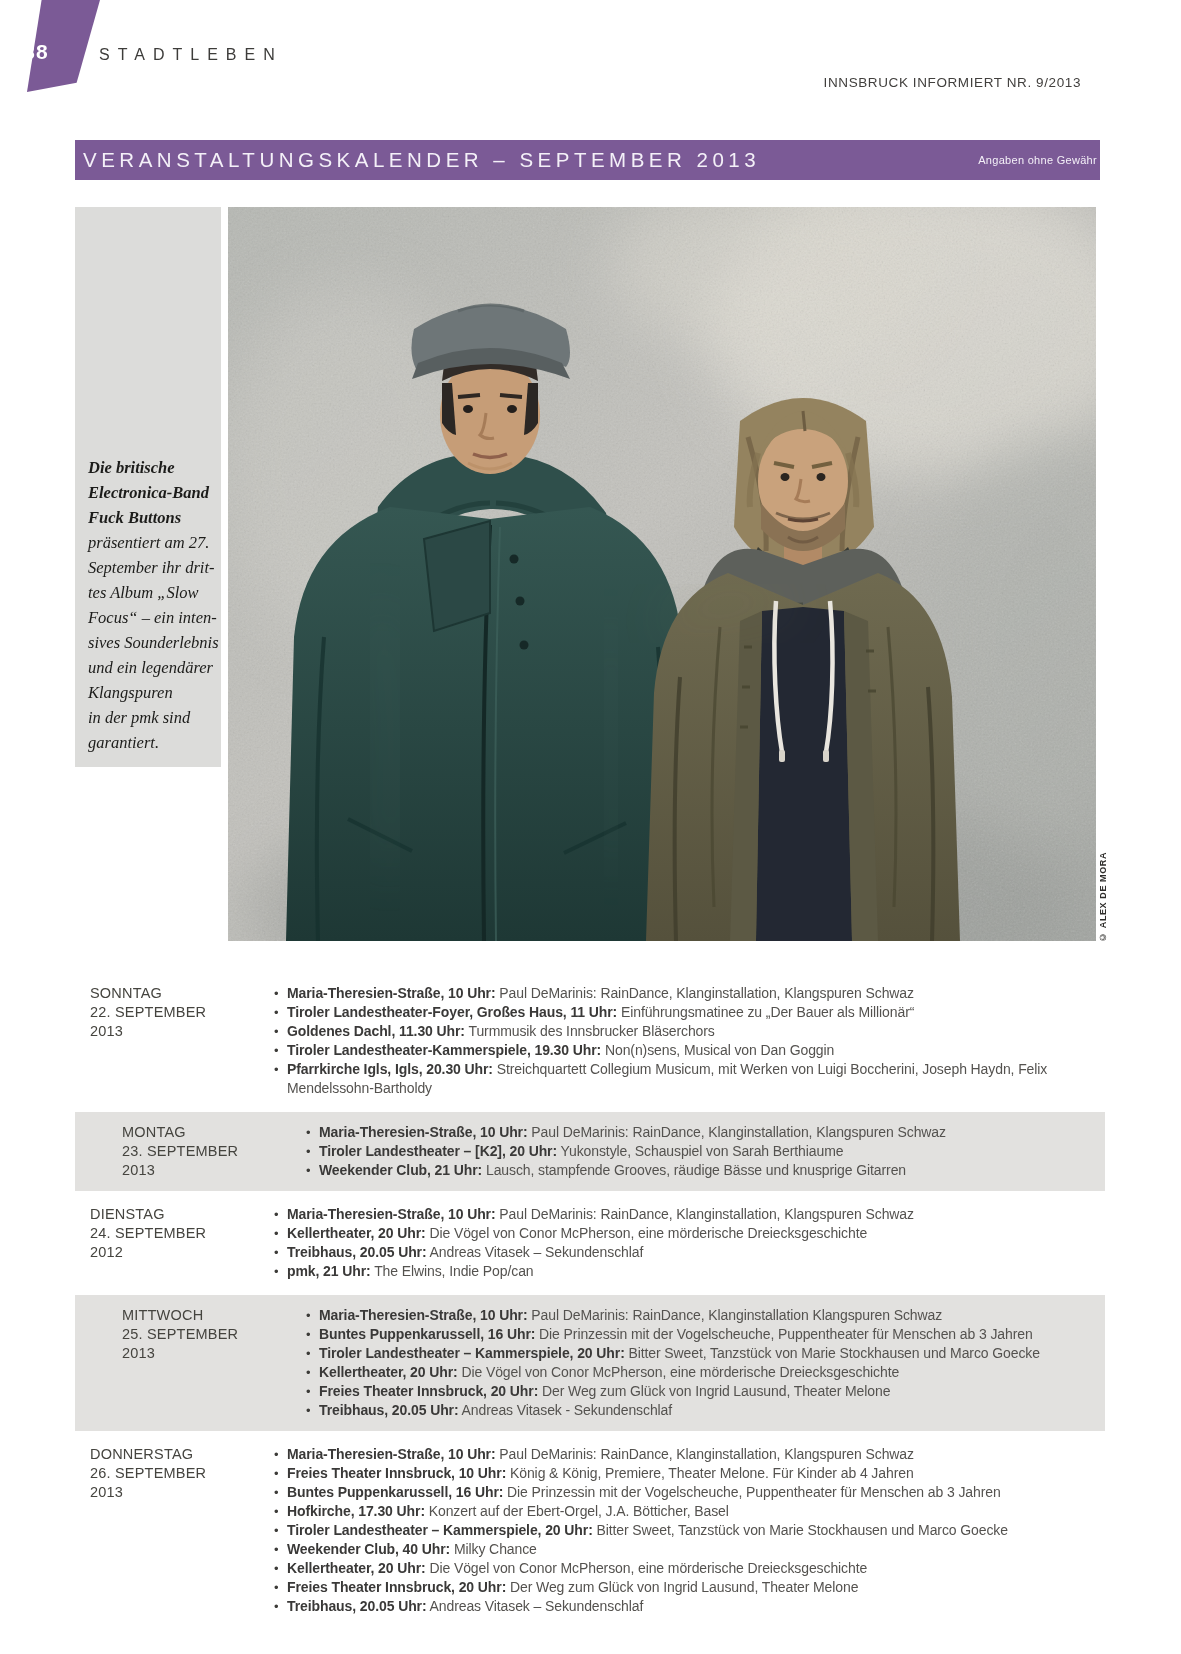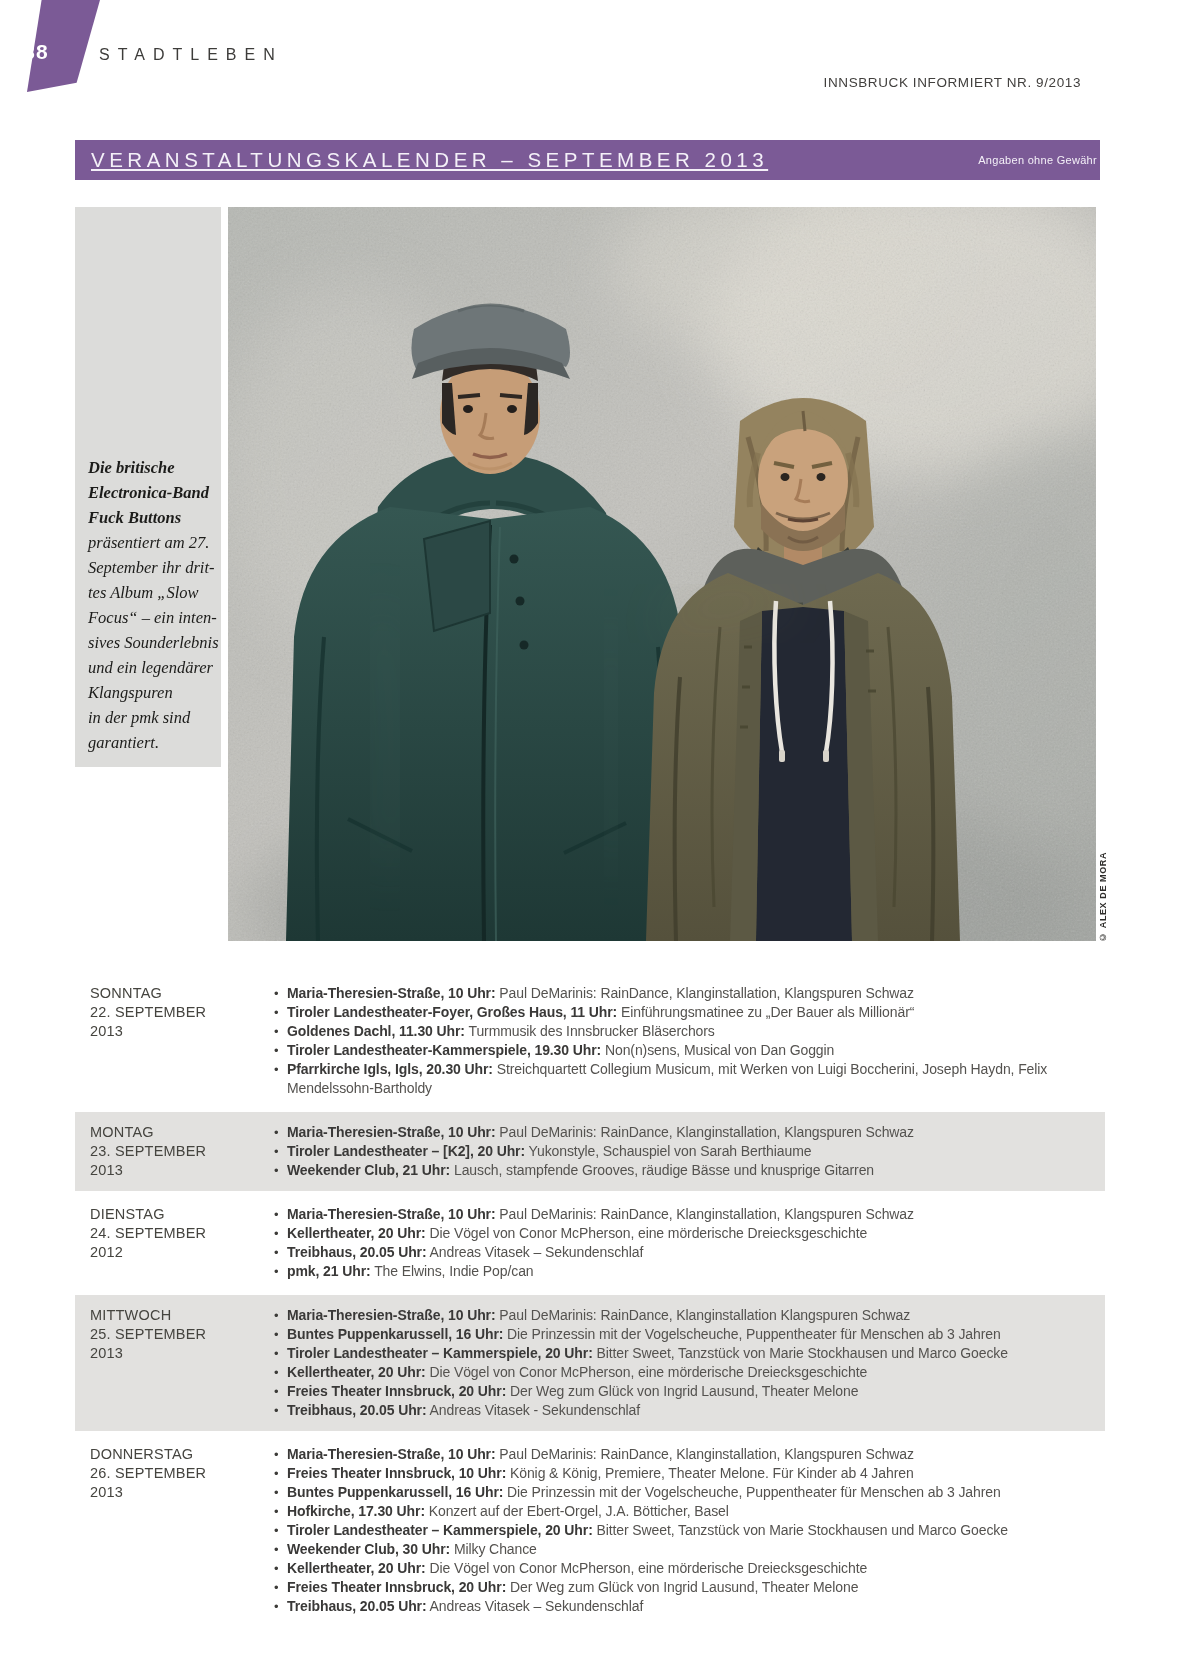--- a/index.html
+++ b/index.html
@@ -24,21 +24,21 @@
   .issue{
     position:absolute; right:100px; top:51px;
     font-size:13.5px; letter-spacing:.6px; color:#42403e; font-weight:400;margin-top:24px;
   }
   
   .banner{
     position:absolute; left:75px; top:140px; width:1025px; height:40px;
     background:var(--accent,#7b5a96); display:flex; align-items:center;
     color:#f4f0f8;
   }
-  .banner-title{ padding-left:16px; font-size:20.5px; letter-spacing:4.5px; font-weight:400;text-decoration:underline; }
+  .banner-title{ padding-left:8px; font-size:20.5px; letter-spacing:4.5px; font-weight:400; }
   .banner-note{ margin-left:auto; padding-right:3px; font-size:11px; letter-spacing:.3px; }
   
   .sidebar{
     position:absolute; left:75px; top:207px; width:146px; height:560px;
     background:var(--sidebar,#dcdcda);
   }
   .caption{
     padding:248px 10px 0 13px;
     font-family:"Liberation Serif", serif; font-style:italic;
     font-size:16.5px; line-height:25px; color:#1c1c1a;
@@ -51,21 +51,21 @@
     position:absolute; left:1098px; top:868px; height:74px; width:14px;
     display:flex; align-items:flex-end;
   }
   .credit span{
     writing-mode:vertical-rl; transform:rotate(180deg);
     font-size:9px; font-weight:700; letter-spacing:.6px; color:#2e2d2b; white-space:nowrap;
   }
   
   .calendar{ position:absolute; left:75px; top:970px; width:1030px; }
   .day-section{ display:flex; padding:14px 0 14px 0;gap:33px; }
-  .day-section.shaded{ background:var(--shade,#e2e1df); padding:11px 0 11px 0; }
+  .day-section.shaded{ background:var(--shade,#e2e1df); padding:11px 0 11px 0;justify-content:flex-end; }
   .day-label{ width:165px; flex:0 0 165px; padding-left:15px; box-sizing:border-box;
     font-size:14.5px; line-height:19px; color:#45443f; letter-spacing:.2px; }
   .events{ width:800px; flex:0 0 800px; font-size:14px; line-height:19px; color:#54524f; letter-spacing:-0.1px;}
   .event{ position:relative; padding-left:14px; }
   .event .bullet{ position:absolute; left:1px; top:0; color:#3c3b38; font-size:13px; }
   .event .where{ font-weight:700; color:#3a3938; }
 </style>
 </head>
 <body>
 
@@ -290,21 +290,21 @@
       <div class="day-label">
         <div>DONNERSTAG</div>
         <div>26. SEPTEMBER 2013</div>
       </div>
       <div class="events">
           <div class="event"><span class="bullet">•</span><span class="where">Maria-Theresien-Straße, 10 Uhr:</span><span class="what"> Paul DeMarinis: RainDance, Klanginstallation, Klangspuren Schwaz</span></div>
           <div class="event"><span class="bullet">•</span><span class="where">Freies Theater Innsbruck, 10 Uhr:</span><span class="what"> König &amp; König, Premiere, Theater Melone. Für Kinder ab 4 Jahren</span></div>
           <div class="event"><span class="bullet">•</span><span class="where">Buntes Puppenkarussell, 16 Uhr:</span><span class="what"> Die Prinzessin mit der Vogelscheuche, Puppentheater für Menschen ab 3 Jahren</span></div>
           <div class="event"><span class="bullet">•</span><span class="where">Hofkirche, 17.30 Uhr:</span><span class="what"> Konzert auf der Ebert-Orgel, J.A. Bötticher, Basel</span></div>
           <div class="event"><span class="bullet">•</span><span class="where">Tiroler Landestheater – Kammerspiele, 20 Uhr:</span><span class="what"> Bitter Sweet, Tanzstück von Marie Stockhausen und Marco Goecke</span></div>
-          <div class="event"><span class="bullet">•</span><span class="where">Weekender Club, 30 Uhr:</span><span class="what"> Milky Chance</span></div>
+          <div class="event"><span class="bullet">•</span><span class="where">Weekender Club, 40 Uhr:</span><span class="what"> Milky Chance</span></div>
           <div class="event"><span class="bullet">•</span><span class="where">Kellertheater, 20 Uhr:</span><span class="what"> Die Vögel von Conor McPherson, eine mörderische Dreiecksgeschichte</span></div>
           <div class="event"><span class="bullet">•</span><span class="where">Freies Theater Innsbruck, 20 Uhr:</span><span class="what"> Der Weg zum Glück von Ingrid Lausund, Theater Melone</span></div>
           <div class="event"><span class="bullet">•</span><span class="where">Treibhaus, 20.05 Uhr:</span><span class="what"> Andreas Vitasek – Sekundenschlaf</span></div>
         </div>
     </div>
   </div>
 
 </div>
 
 </body></html>

